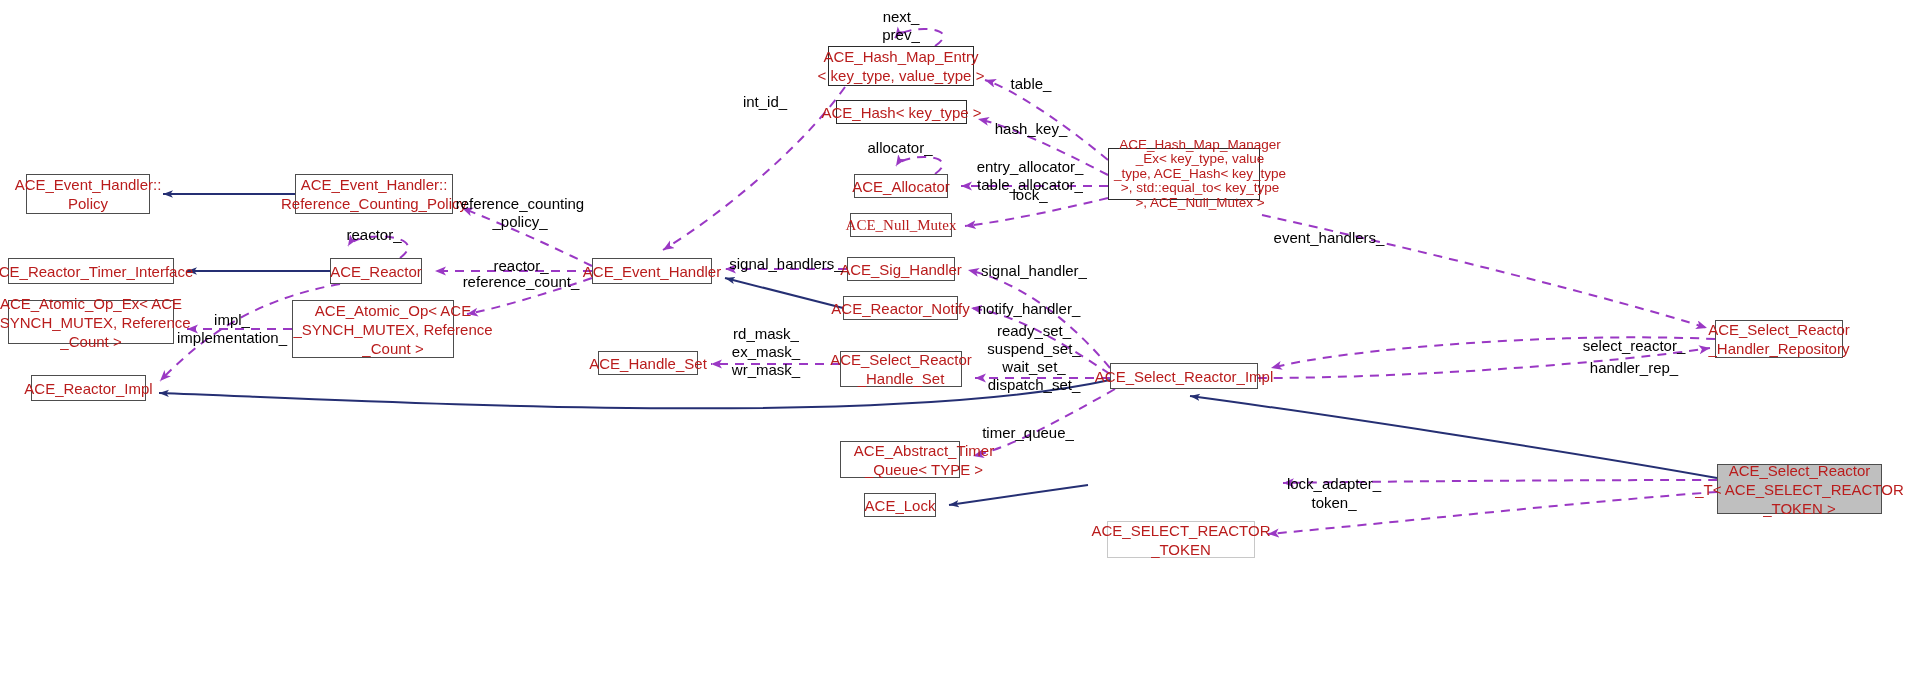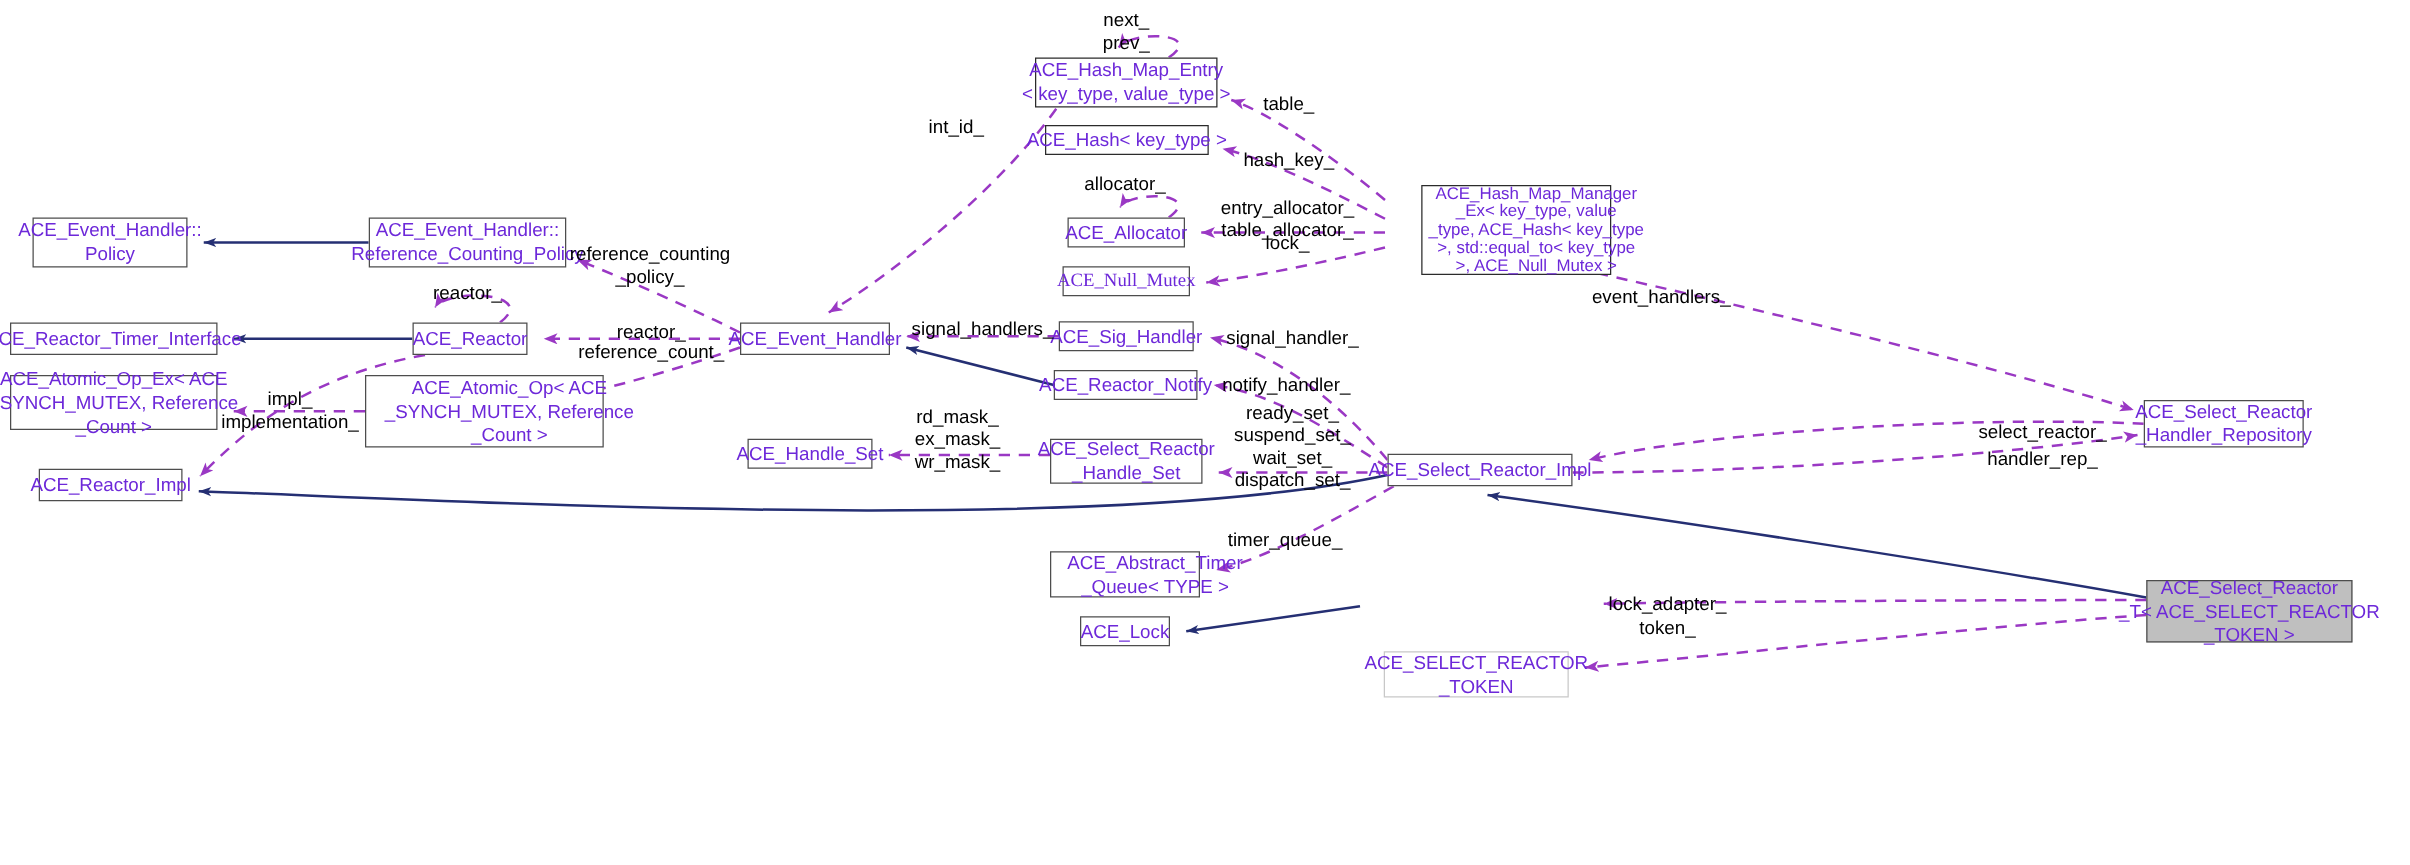--- a/index.html
+++ b/index.html
@@ -4,21 +4,21 @@
 <style>
   html,body{margin:0;padding:0;background:#ffffff;}
   body{font-family:"Liberation Sans", sans-serif;}
   #canvas{position:relative;width:1928px;height:692px;background:#ffffff;overflow:hidden;}
   svg#edges{position:absolute;left:0;top:0;width:1928px;height:692px;pointer-events:none;}
   .node{
     position:absolute;
     box-sizing:border-box;
     border:1px solid #2b2b2b;
     background:#ffffff;
-    color:#6d28d9;
+    color:#b91c1c;
     font-size:15px;
     line-height:19px;
     text-align:center;
     display:flex;
     align-items:center;
     justify-content:center;
     white-space:pre;
     letter-spacing:0px;
   }
   .node.thick{border:1.5px solid #4d4d4d;}
@@ -117,38 +117,38 @@
 Reference_Counting_Policy</div>
 
   <div class="node thick" style="left:8px;top:258px;width:166px;height:26px;">ACE_Reactor_Timer_Interface</div>
 
   <div class="node thick" style="left:330px;top:258px;width:92px;height:26px;text-align:center;">ACE_Reactor</div>
 
   <div class="node thick" style="left:8px;top:300px;width:166px;height:44px;">ACE_Atomic_Op_Ex&lt; ACE
 _SYNCH_MUTEX, Reference
 _Count &gt;</div>
 
-  <div class="node thick" style="left:292px;top:300px;width:191px;height:58px;padding-left:40px;">ACE_Atomic_Op&lt; ACE
+  <div class="node thick" style="left:292px;top:300px;width:162px;height:58px;padding-left:40px;">ACE_Atomic_Op&lt; ACE
 _SYNCH_MUTEX, Reference
 _Count &gt;</div>
 
   <div class="node thick" style="left:31px;top:375px;width:115px;height:26px;">ACE_Reactor_Impl</div>
 
   <div class="node thick" style="left:592px;top:258px;width:120px;height:26px;">ACE_Event_Handler</div>
 
   <div class="node" style="left:828px;top:46px;width:146px;height:40px;">ACE_Hash_Map_Entry
 &lt; key_type, value_type &gt;</div>
 
   <div class="node" style="left:836px;top:100px;width:131px;height:24px;">ACE_Hash&lt; key_type &gt;</div>
 
   <div class="node thick" style="left:854px;top:174px;width:94px;height:24px;">ACE_Allocator</div>
 
   <div class="node thick" style="left:850px;top:213px;width:102px;height:24px;font-family:Liberation Serif, serif;">ACE_Null_Mutex</div>
 
-  <div class="node" style="left:1137px;top:148px;width:152px;height:72px;font-size:13.5px;line-height:14.5px;padding-left:32px;">ACE_Hash_Map_Manager
+  <div class="node" style="left:1108px;top:148px;width:152px;height:52px;font-size:13.5px;line-height:14.5px;padding-left:32px;">ACE_Hash_Map_Manager
 _Ex&lt; key_type, value
 _type, ACE_Hash&lt; key_type
 &gt;, std::equal_to&lt; key_type
 &gt;, ACE_Null_Mutex &gt;</div>
 
   <div class="node thick" style="left:847px;top:257px;width:108px;height:24px;">ACE_Sig_Handler</div>
 
   <div class="node thick" style="left:843px;top:296px;width:115px;height:24px;">ACE_Reactor_Notify</div>
 
   <div class="node thick" style="left:598px;top:351px;width:100px;height:24px;">ACE_Handle_Set</div>

